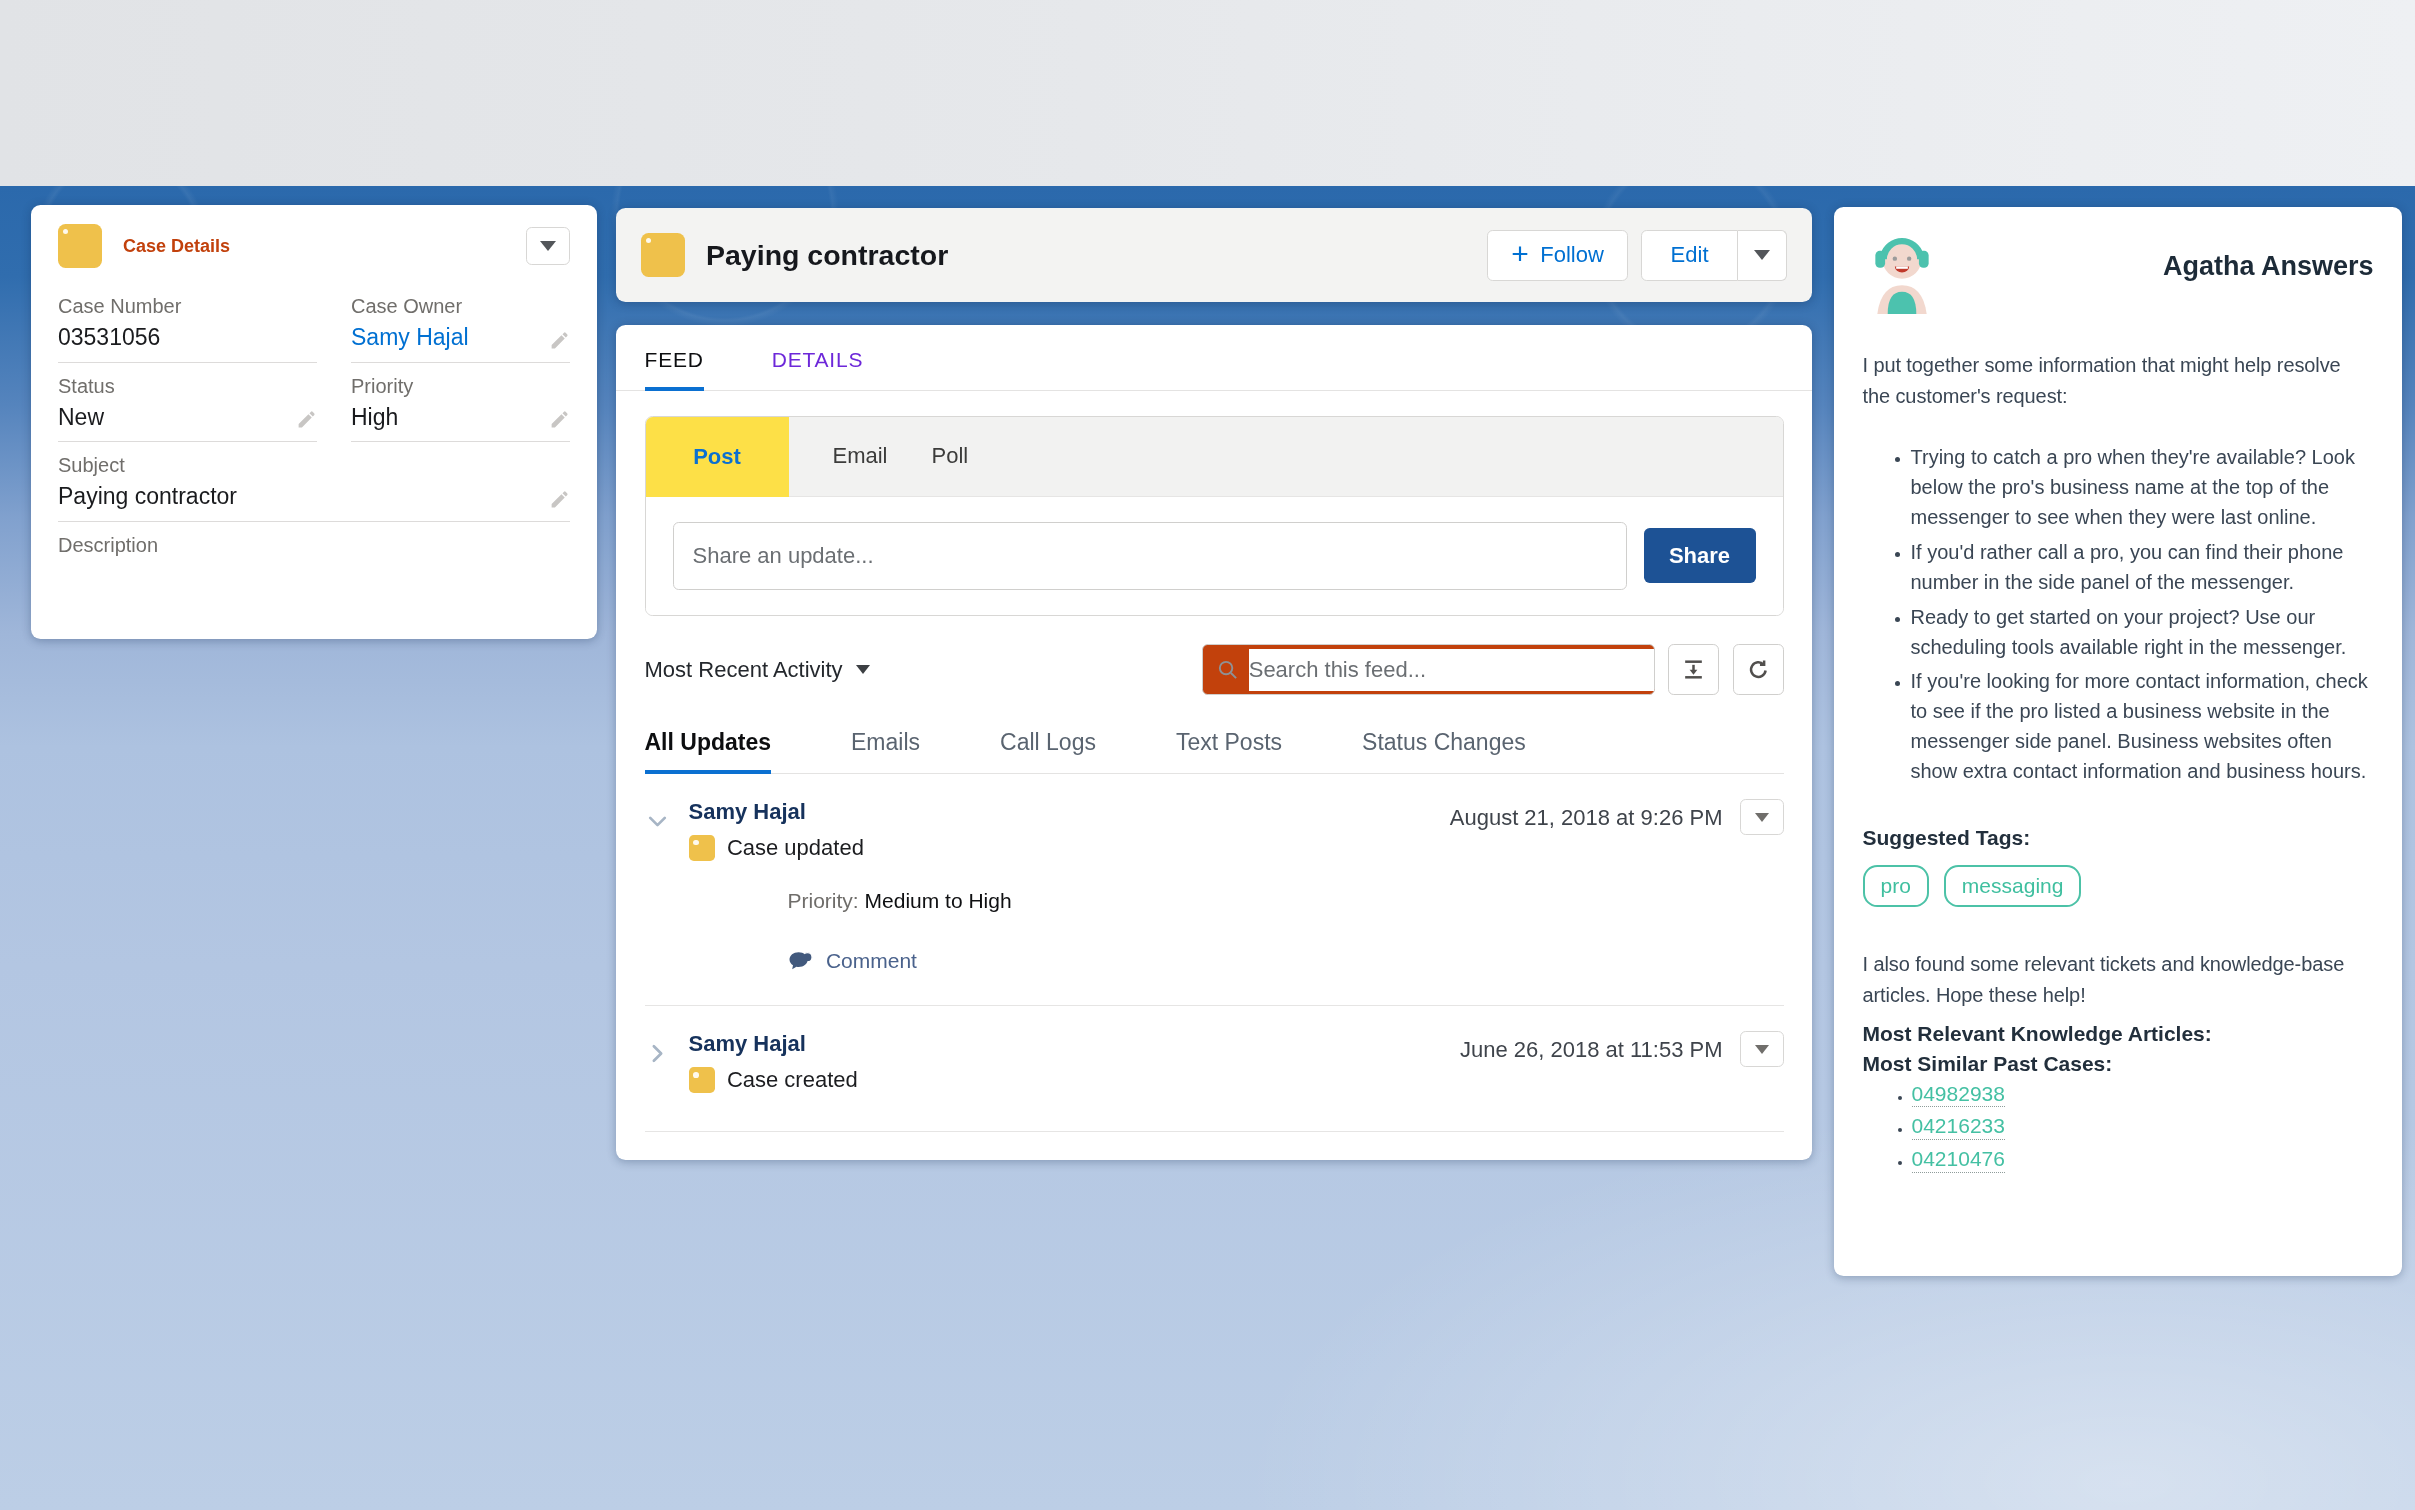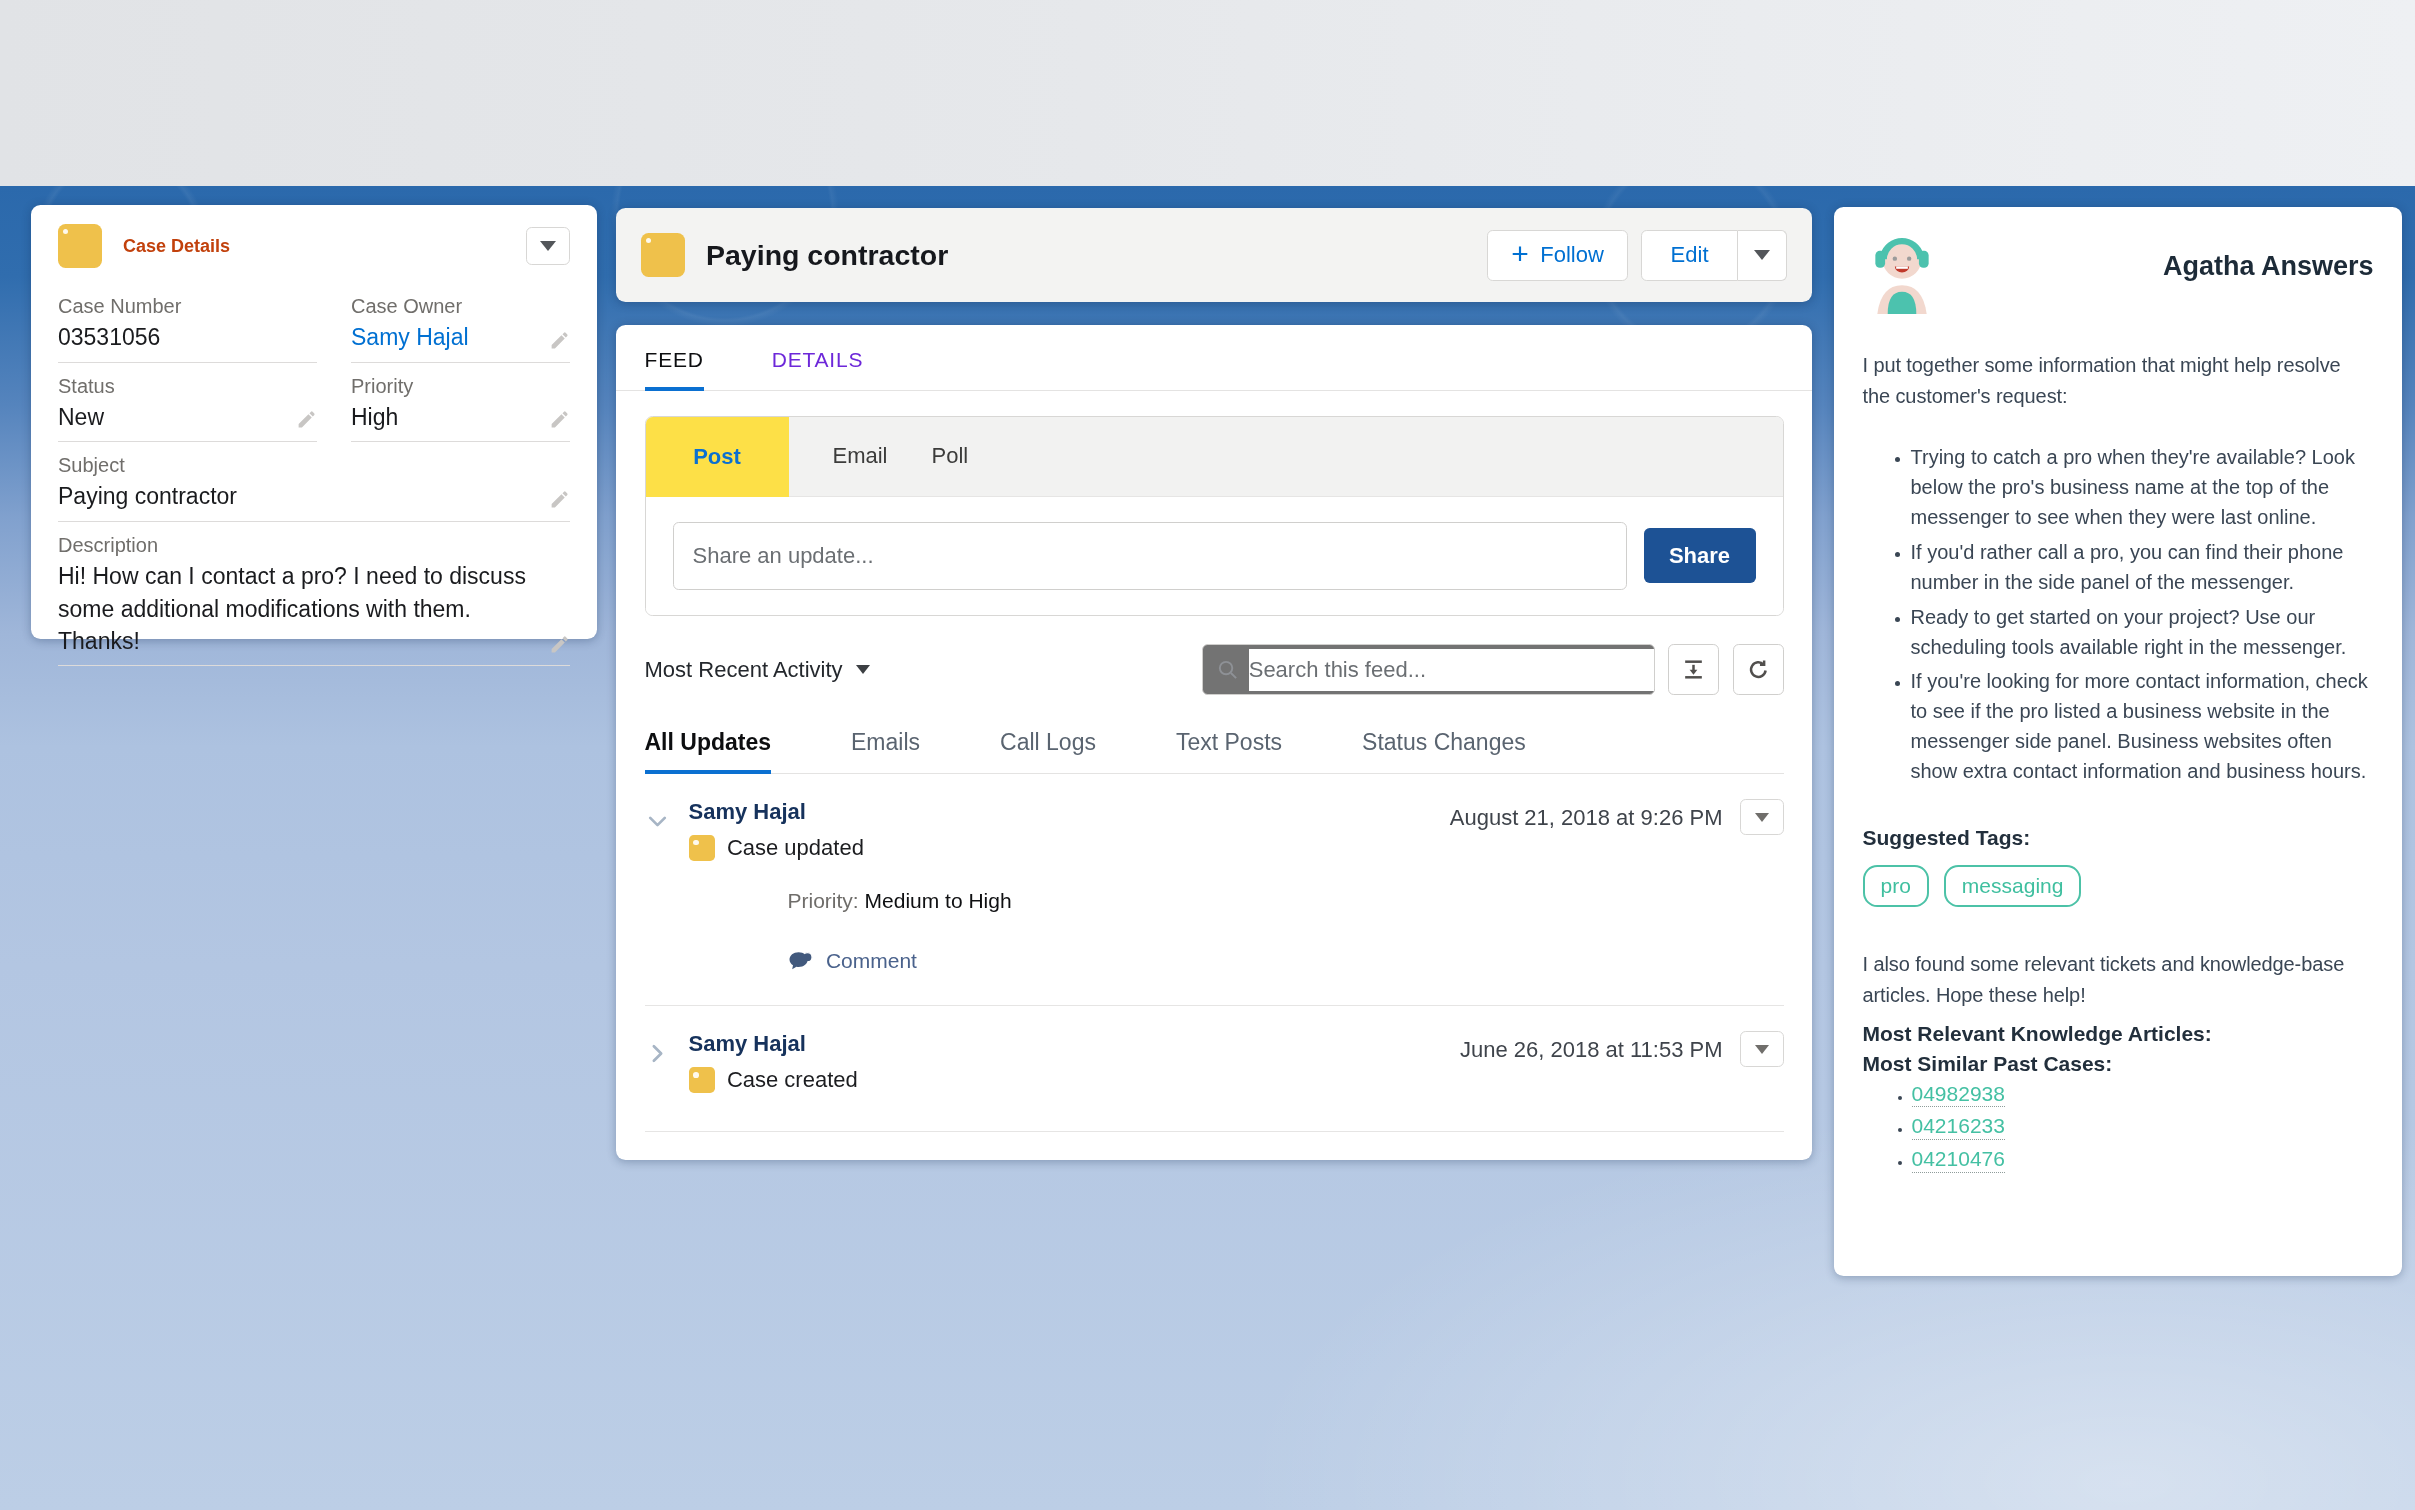--- a/index.html
+++ b/index.html
@@ -78,21 +78,21 @@
   .pub-body{ display:flex; align-items:center; padding:25px 27px; background:#fff; }
   .share-input{ flex:1; height:68px; border:1.4px solid #d0cfcd; border-radius:5.7px; font-size:22px;
     color:#333; padding:0 19px; outline:none; font-family:inherit; }
   .share-btn{ margin-left:17px; width:112px; height:55px; background:#1d5295; border:none; border-radius:5.7px;
     color:#fff; font-weight:bold; font-size:22px; cursor:pointer; font-family:inherit; }
   input::placeholder{ color:#6b6f73; opacity:1; }
   .controls{ display:flex; align-items:center; margin:28.5px 28.5px 0; }
   .sort{ display:flex; align-items:center; font-size:22px; color:#24282d; cursor:pointer; }
   .sort .caret-sm{ margin-left:13.3px; }
   .searchbox{ margin-left:auto; width:453px; height:51px; border:1.4px solid #d0cfcd; border-radius:5.7px;
-    display:flex; align-items:center; background:#737373; }
+    display:flex; align-items:center; background:#c2410c; }
   .search-input{ border:none; outline:none; flex:1; font-size:22px; color:#333; height:86%; font-family:inherit; }
   .icon-btn{ width:51px; height:51px; margin-left:13.3px; border:1.4px solid #d0cfcd; border-radius:5.7px;
     background:#fff; display:flex; align-items:center; justify-content:center; cursor:pointer; flex:none; }
   .filters{ display:flex; gap:80px; margin:34px 28.5px 0; border-bottom:1.4px solid #e4e3e2; }
   .filter{ font-size:23px; color:#5a6470; padding-bottom:14.3px; cursor:pointer; white-space:nowrap; }
   .filter.active{ color:#0d0e10; font-weight:bold; border-bottom:4.8px solid #0b70d1; margin-bottom:-1.4px; }
   .feed-list{ padding:0 28.5px; }
   .feed-item{ padding-top:25px; }
   .fi-top{ display:flex; align-items:flex-start; }
   .fi-chevron{ width:44px; padding-top:9.5px; cursor:pointer; flex:none; }
@@ -189,28 +189,20 @@
         <div class="f-value">Paying contractor</div>
         <span class="pencil">
           <svg width="21" height="21" viewBox="0 0 24 24">
               <path d="M3 17.2 3 21l3.8 0L18 9.8 14.2 6Zm17.7-10.1a1.6 1.6 0 0 0 0-2.3L19.2 3.3a1.6 1.6 0 0 0-2.3 0L15.4 4.8l3.8 3.8z" fill="#c8c6c4"></path>
             </svg>
         </span>
       </div>
     </div>
     <div class="field full">
       <div class="f-label">Description</div>
-      <div class="f-valrow">
-        <div class="f-value">Hi! How can I contact a pro? I need to discuss some additional modifications with them. Thanks!</div>
-        <span class="pencil">
-          <svg width="21" height="21" viewBox="0 0 24 24">
-              <path d="M3 17.2 3 21l3.8 0L18 9.8 14.2 6Zm17.7-10.1a1.6 1.6 0 0 0 0-2.3L19.2 3.3a1.6 1.6 0 0 0-2.3 0L15.4 4.8l3.8 3.8z" fill="#c8c6c4"></path>
-            </svg>
-        </span>
-      </div>
     </div>
   </div>
 </section>
 
 <section class="card header-card">
   <div class="yicon yicon-lg"></div>
   <div class="hd-title">Paying contractor</div>
   <button class="btn follow-btn">
     <span class="plus">+</span>
     <span>Follow</span>

